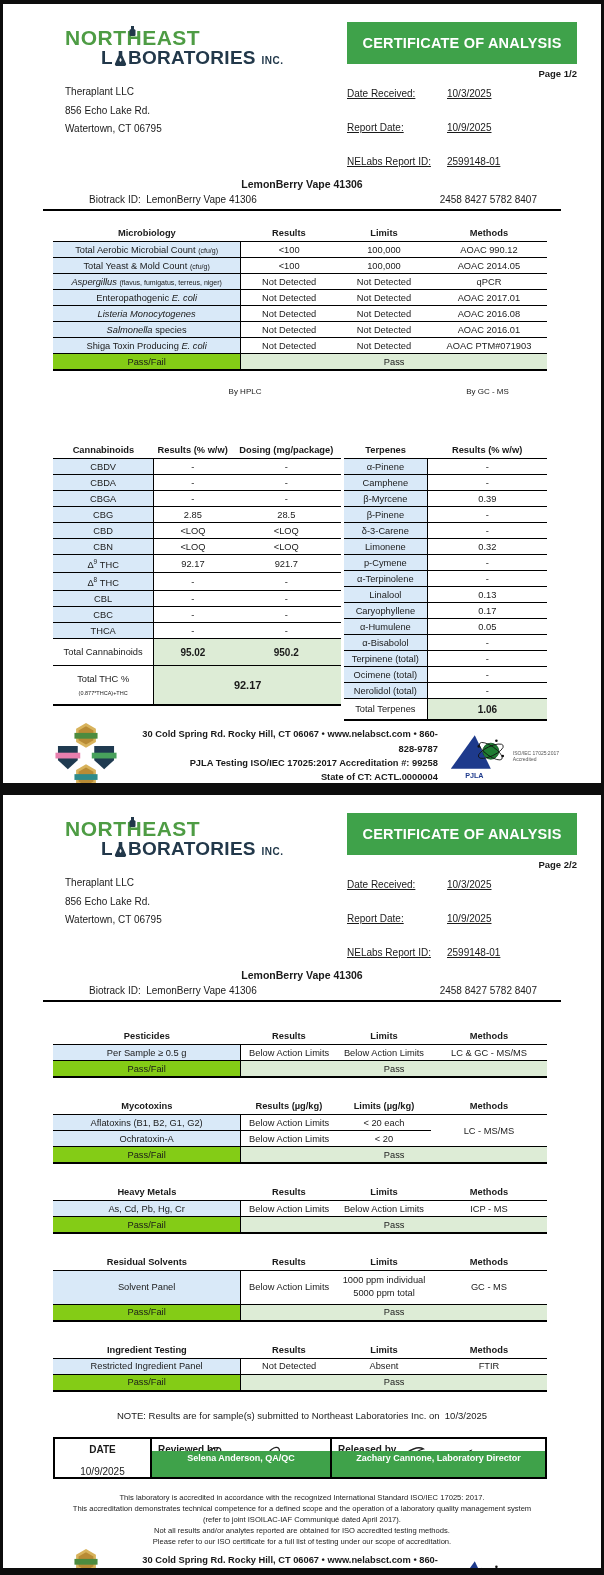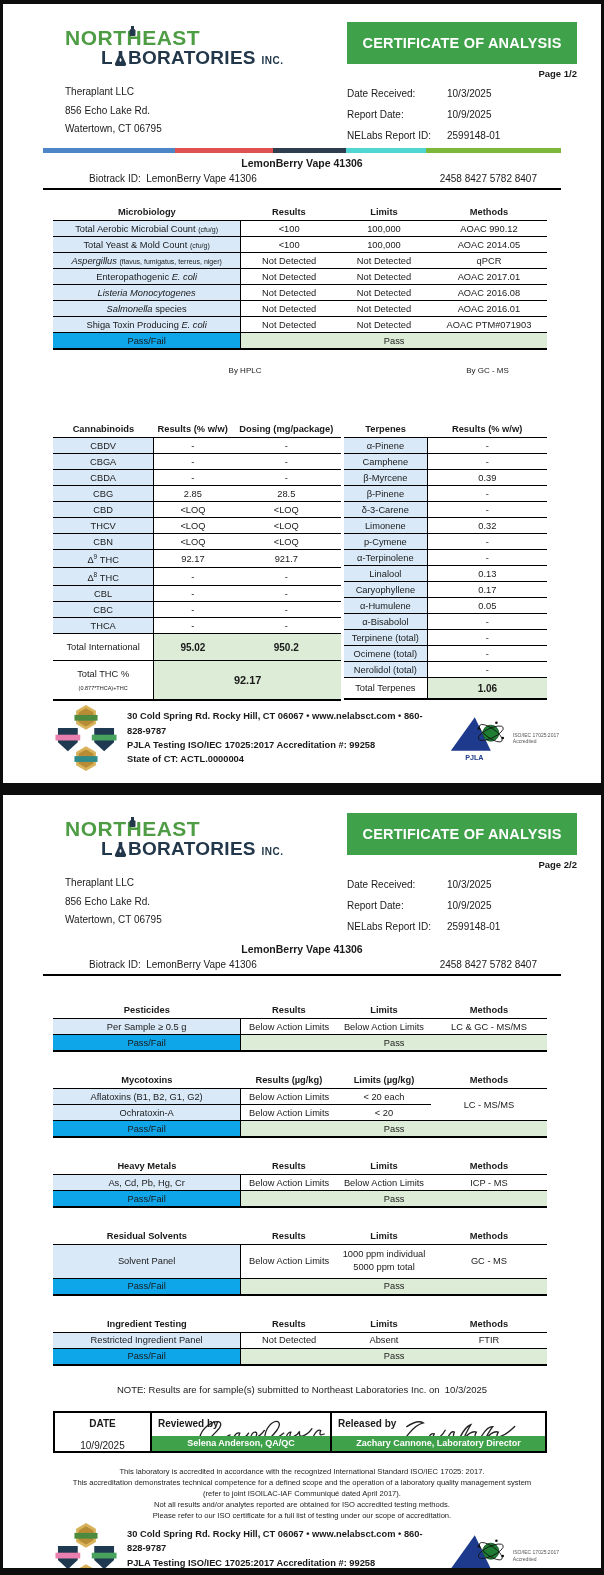--- a/index.html
+++ b/index.html
@@ -34,21 +34,21 @@
   .logo-l2 .inc { font-size: 10px; letter-spacing: .5px; }
   .flask-a { display: inline-block; vertical-align: -2px; margin: 0 1px; }
   .client { font-size: 10px; line-height: 1.85; margin-top: 12px; }
 
   .banner {
     background: #3fa24a; color: #fff; height: 42px; margin-top: 2px;
     display: flex; align-items: center; justify-content: center;
     font-weight: bold; font-size: 14.5px; letter-spacing: .2px; text-align: center;
   }
   .page-num { text-align: right; font-weight: bold; font-size: 9.5px; margin-top: 4px; }
-  .fields { display: grid; grid-template-columns: 100px 1fr; row-gap: 10px; font-size: 10px; margin-top: 9px; }
+  .fields { display: grid; grid-template-columns: 100px 1fr; row-gap: 23px; font-size: 10px; margin-top: 9px; text-decoration: underline; }
 
   
   .rainbow { display: flex; height: 5px; margin: 7px 16px 0 16px; }
   .rainbow span { height: 100%; }
   .seg1 { width: 25.5%; background: #4c86c6; }
   .seg2 { width: 19%;   background: #e05150; }
   .seg3 { width: 14%;   background: #2f3e4e; }
   .seg4 { width: 15.5%; background: #4fd5d2; }
   .seg5 { width: 26%;   background: #7db83a; }
   .sample-title { text-align: center; font-weight: bold; font-size: 10.5px; margin-top: 4px; }
@@ -57,21 +57,21 @@
 
   
   .content { padding: 0 30px 0 26px; }
   table { border-collapse: collapse; table-layout: fixed; width: 100%; font-size: 9.3px; margin-top: 46px; }
   th { font-weight: bold; padding: 3px 2px; border-bottom: 1.6px solid #000; text-align: center; }
   td { padding: 2.5px 2px; text-align: center; border-bottom: 1.5px solid #000; }
   td.name { background: #d9e9f8; border-right: 1.6px solid #000; }
   td .xs { font-size: 7px; }
   td sup { font-size: 6.5px; }
   tr.pf-row td { border-bottom: 2.5px solid #000; }
-  td.pf-label { background: #0ea5e9; border-right: 1.6px solid #000; text-align: center; }
+  td.pf-label { background: #84cc16; border-right: 1.6px solid #000; text-align: center; }
   td.pf-value { background: #ddecd6; }
   .t-micro { margin-top: 14px; }
 
   .dual { display: flex; justify-content: space-between; margin-top: 16px; }
   .dual-col { }
   .t-cann { width: 288px; }
   .t-terp { width: 203px; }
   .method-note { font-size: 8px; text-align: center; margin-bottom: 2px; }
   .note-cann { padding-left: 96px; }
   .note-terp { padding-left: 84px; }
@@ -91,30 +91,30 @@
   .sc-date { width: 97px; border-right: 2.5px solid #000; text-align: center; }
   .sc-rev  { width: 180px; border-right: 2.5px solid #000; }
   .sc-rel  { flex: 1; }
   .sign-h { font-weight: bold; font-size: 10px; padding: 5px 6px 0 6px; }
   .sc-date .sign-h { }
   .sign-date-val { font-size: 10px; margin-top: 11px; }
   .sig { position: absolute; top: 2px; }
   .sig-rev { left: 42px; width: 132px; height: 38px; }
   .sig-rel { left: 62px; width: 128px; height: 36px; }
   .sign-bar {
-    position: absolute; bottom: 0; left: 0; right: 0; height: 15px;
+    position: absolute; bottom: 0; left: 0; right: 0; height: 26px;
     background: #3fa24a; color: #fff; font-weight: bold; font-size: 9px;
     text-align: center; line-height: 15px;
   }
 
   .disclaimer { text-align: center; font-size: 7.6px; line-height: 1.45; margin-top: 13px; color: #222; }
 
   
   .footer { margin-top: auto; display: flex; align-items: center; padding: 0 18px 10px 26px; gap: 8px; }
-  .footer-text { flex: 1; text-align: left; font-size: 9.3px; font-weight: 600; line-height: 1.55; }
+  .footer-text { flex: 1; text-align: right; font-size: 9.3px; font-weight: 600; line-height: 1.55; }
   .pjla-wrap { display: flex; align-items: center; gap: 3px; }
   .pjla-cert { font-size: 5px; color: #555; line-height: 1.3; }
 </style>
 </head>
 <body>
 
 <div class="frame">
 
   <div class="page page1">
 
@@ -255,45 +255,40 @@
                 <th>Dosing (mg/package)</th>
               </tr>
             </thead>
             <tbody>
                 <tr>
                   <td class="name">CBDV</td>
                   <td class="val">-</td>
                   <td class="val">-</td>
                 </tr>
                 <tr>
+                  <td class="name">CBDA</td>
+                  <td class="val">-</td>
+                  <td class="val">-</td>
+                </tr>
+                <tr>
                   <td class="name">CBGA</td>
-                  <td class="val">-</td>
-                  <td class="val">-</td>
-                </tr>
-                <tr>
-                  <td class="name">CBDA</td>
                   <td class="val">-</td>
                   <td class="val">-</td>
                 </tr>
                 <tr>
                   <td class="name">CBG</td>
                   <td class="val">2.85</td>
                   <td class="val">28.5</td>
                 </tr>
                 <tr>
                   <td class="name">CBD</td>
                   <td class="val">&lt;LOQ</td>
                   <td class="val">&lt;LOQ</td>
                 </tr>
                 <tr>
-                  <td class="name">THCV</td>
-                  <td class="val">&lt;LOQ</td>
-                  <td class="val">&lt;LOQ</td>
-                </tr>
-                <tr>
                   <td class="name">CBN</td>
                   <td class="val">&lt;LOQ</td>
                   <td class="val">&lt;LOQ</td>
                 </tr>
                 <tr>
                   <td class="name">Δ<sup>9</sup> THC</td>
                   <td class="val">92.17</td>
                   <td class="val">921.7</td>
                 </tr>
                 <tr>
@@ -312,21 +307,21 @@
                   <td class="val">-</td>
                 </tr>
                 <tr>
                   <td class="name">THCA</td>
                   <td class="val">-</td>
                   <td class="val">-</td>
                 </tr>
               </tbody>
             <tbody>
               <tr>
-                <td class="total-label">Total International</td>
+                <td class="total-label">Total Cannabinoids</td>
                 <td class="total-val">95.02</td>
                 <td class="total-val">950.2</td>
               </tr>
               <tr class="thc-row">
                 <td class="total-label"><span>Total THC %</span><span class="sub">(0.877*THCA)+THC</span></td>
                 <td class="total-val" colspan="2" style="font-size:11px">92.17</td>
               </tr>
             </tbody>
           </table>
         </div>

